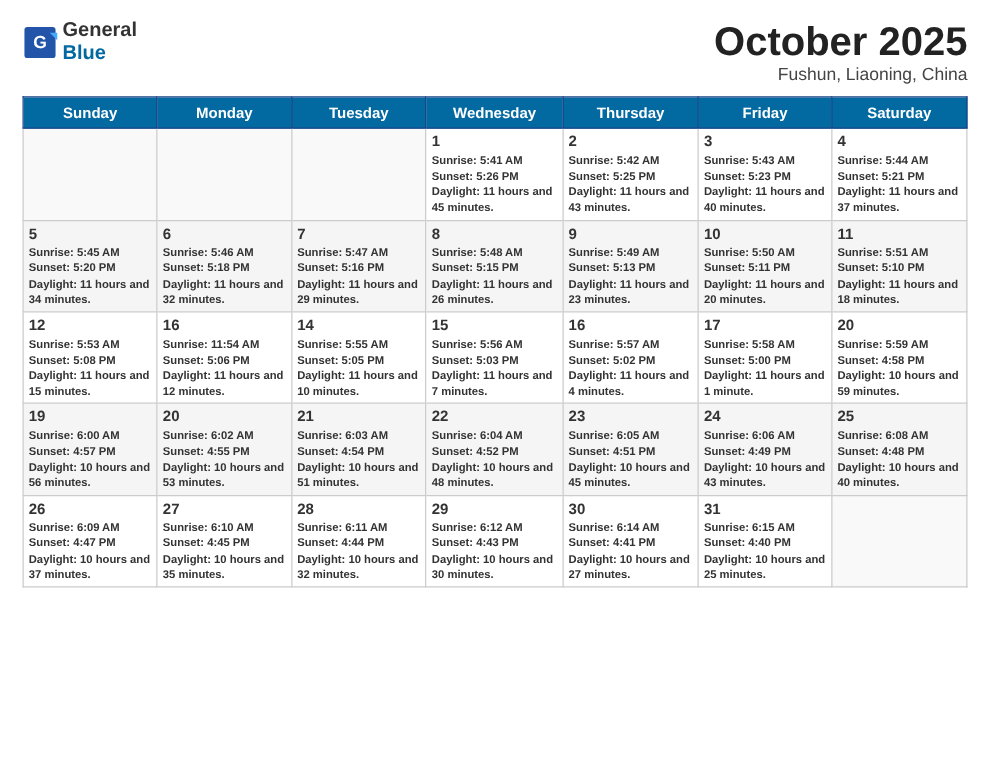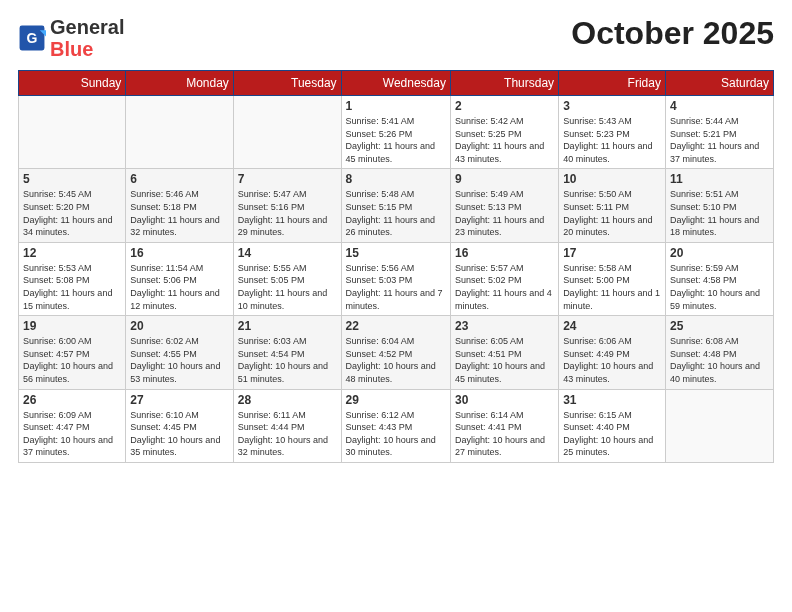--- a/index.html
+++ b/index.html
@@ -21,26 +21,26 @@
       justify-content: space-between;
       align-items: flex-start;
       margin-bottom: 10px;
     }
     .logo {
       display: flex;
       align-items: center;
       gap: 4px;
     }
     .logo-text {
-      font-size: 20px;
+      font-size: 16px;
       font-weight: bold;
       line-height: 1.1;
     }
     .logo-general { color: #333; }
-    .logo-blue { color: #ef4444; }
+    .logo-blue { color: #0369a1; }
     .logo-icon {
       width: 28px;
       height: 28px;
     }
     .title-block {
       text-align: right;
     }
     .month-title {
       font-size: 32px;
       font-weight: bold;
@@ -51,26 +51,26 @@
     .location {
       font-size: 14px;
       color: #444;
     }
     .calendar {
       width: 100%;
       border-collapse: collapse;
       border: 1px solid #bbb;
     }
     .calendar th {
-      background: #b91c1c;
+      background: #0369a1;
       color: #fff;
       font-size: 12px;
-      font-weight: normal;
+      font-weight: bold;
       padding: 5px 4px;
-      text-align: right;
+      text-align: center;
       border: 1px solid #1a4488;
     }
     .calendar td {
       vertical-align: top;
       border: 1px solid #ccc;
       padding: 3px 4px;
       width: 113px;
       min-height: 70px;
       font-size: 9.5px;
       color: #333;
@@ -85,20 +85,21 @@
     .day-number {
       font-size: 12px;
       font-weight: bold;
       display: block;
       margin-bottom: 2px;
     }
     .day-info {
       font-size: 9px;
       line-height: 1.4;
       color: #333;
+      font-weight: bold;
     }
     .empty-cell {
       background: #f9f9f9 !important;
     }
   </style>
 </head>
 <body>
 
 <div class="page">
   <div class="header">
@@ -110,20 +111,21 @@
       </svg>
       <div>
         <div class="logo-text">
           <span class="logo-general">General</span><br>
           <span class="logo-blue">Blue</span>
         </div>
       </div>
     </div>
     <div class="title-block">
       <div class="month-title">October 2025</div>
+      <div class="location">Fushun, Liaoning, China</div>
     </div>
   </div>
 
   <table class="calendar">
     <thead>
       <tr>
         <th>Sunday</th>
         <th>Monday</th>
         <th>Tuesday</th>
         <th>Wednesday</th>

